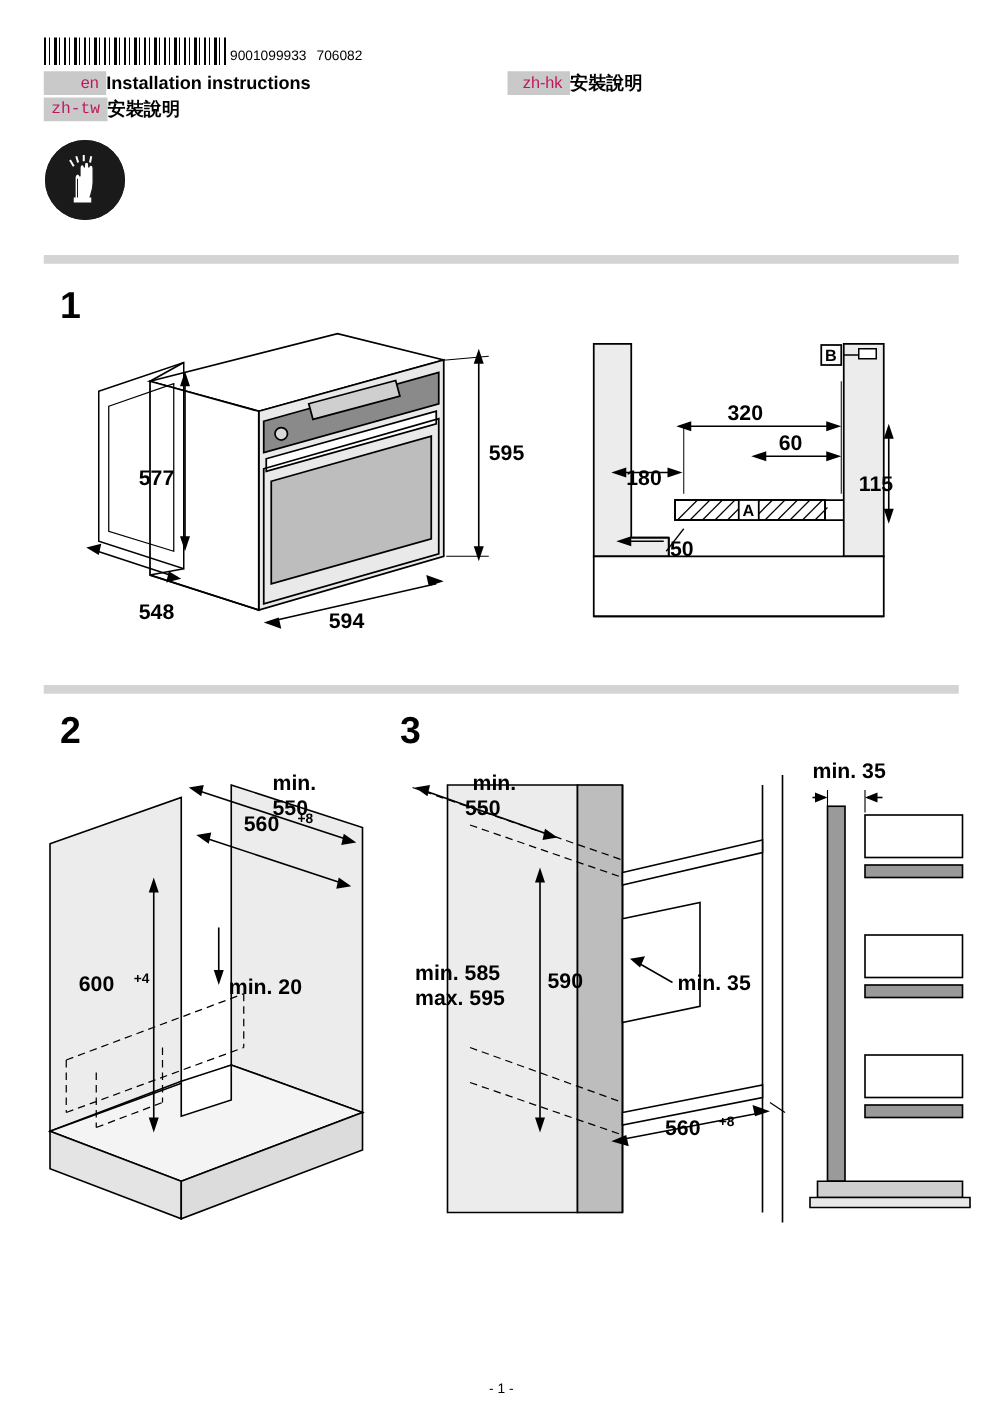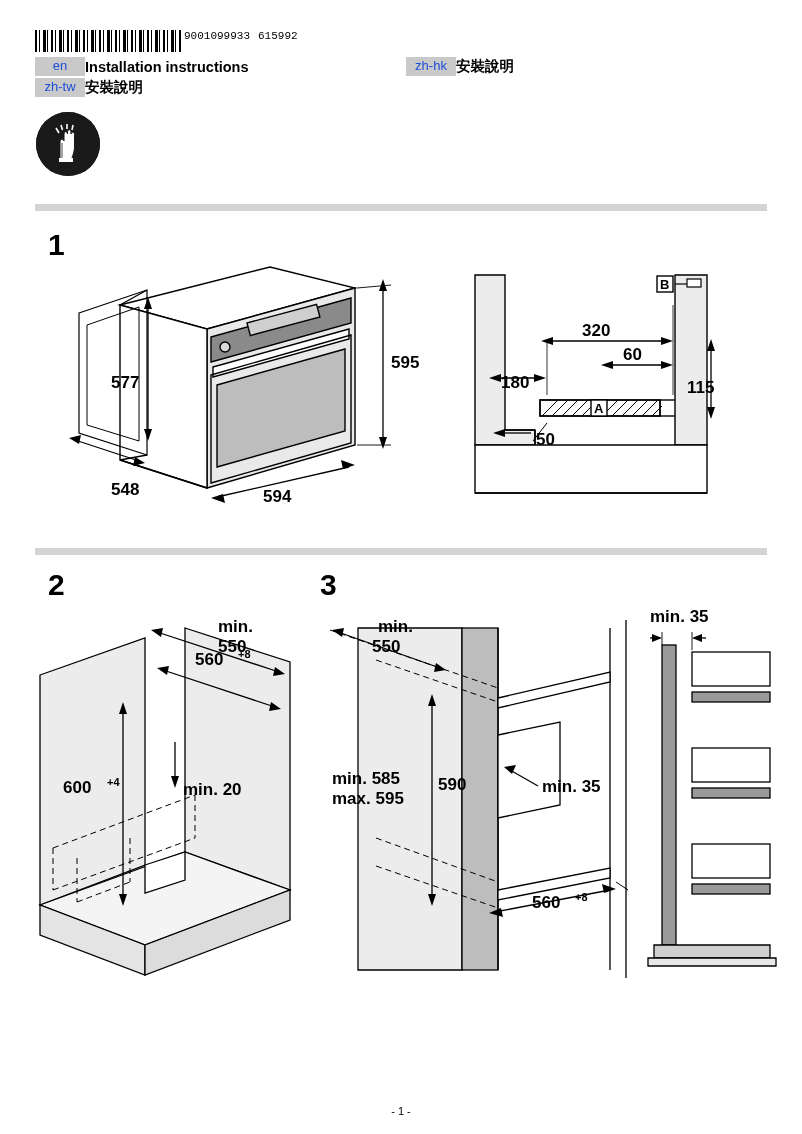--- a/index.html
+++ b/index.html
@@ -21,22 +21,21 @@
     width: 802px;
     height: 1134px;
   }
 
   
   .barcode-row {
     position: absolute;
     left: 35px;
     top: 30px;
     display: flex;
-    align-items: flex-start;
-    font-family: Liberation Mono, monospace;
+    align-items: flex-end;
   }
   .barcode {
     height: 22px;
     width: 148px;
     background:
       repeating-linear-gradient(to right,
         #000 0px, #000 2px, #fff 2px, #fff 4px,
         #000 4px, #000 5px, #fff 5px, #fff 8px,
         #000 8px, #000 11px, #fff 11px, #fff 12px,
         #000 12px, #000 13px, #fff 13px, #fff 16px);
@@ -55,34 +54,34 @@
     padding-bottom: 1px;
   }
 
   .lang-block {
     position: absolute;
     display: flex;
     align-items: center;
   }
   .lang-tag {
     background: #c9c9c9;
-    color: #1d4ed8;
+    color: #be185d;
     font-size: 13px;
     padding: 2px 6px 3px 6px;
     min-width: 38px;
-    text-align: center;
+    text-align: right;
     line-height: 14px;
   }
   .lang-title {
     font-size: 14.5px;
     font-weight: bold;
     white-space: nowrap;
   }
   #lang-en  { left: 35px;  top: 57px; }
-  #lang-zhtw{ left: 35px;  top: 78px; }
+  #lang-zhtw{ left: 35px;  top: 78px; font-family: Liberation Mono, monospace; }
   #lang-zhhk{ left: 406px; top: 57px; }
 
   
   .glove-badge {
     position: absolute;
     left: 36px;
     top: 112px;
     width: 64px;
     height: 64px;
     border-radius: 50%;
@@ -130,21 +129,21 @@
   .ln { stroke: #000; fill: none; }
 </style>
 </head>
 <body>
 
 <div class="page">
 
   <div class="barcode-row">
     <div class="barcode"></div>
     <div class="barcode-num">9001099933</div>
-    <div class="barcode-num2">615992</div>
+    <div class="barcode-num2">706082</div>
   </div>
 
   <div class="lang-block" id="lang-en">
     <span class="lang-tag">en</span>
     <span class="lang-title">Installation instructions</span>
   </div>
 
   <div class="lang-block" id="lang-zhtw">
     <span class="lang-tag">zh-tw</span>
     <span class="lang-title">安裝說明</span>

